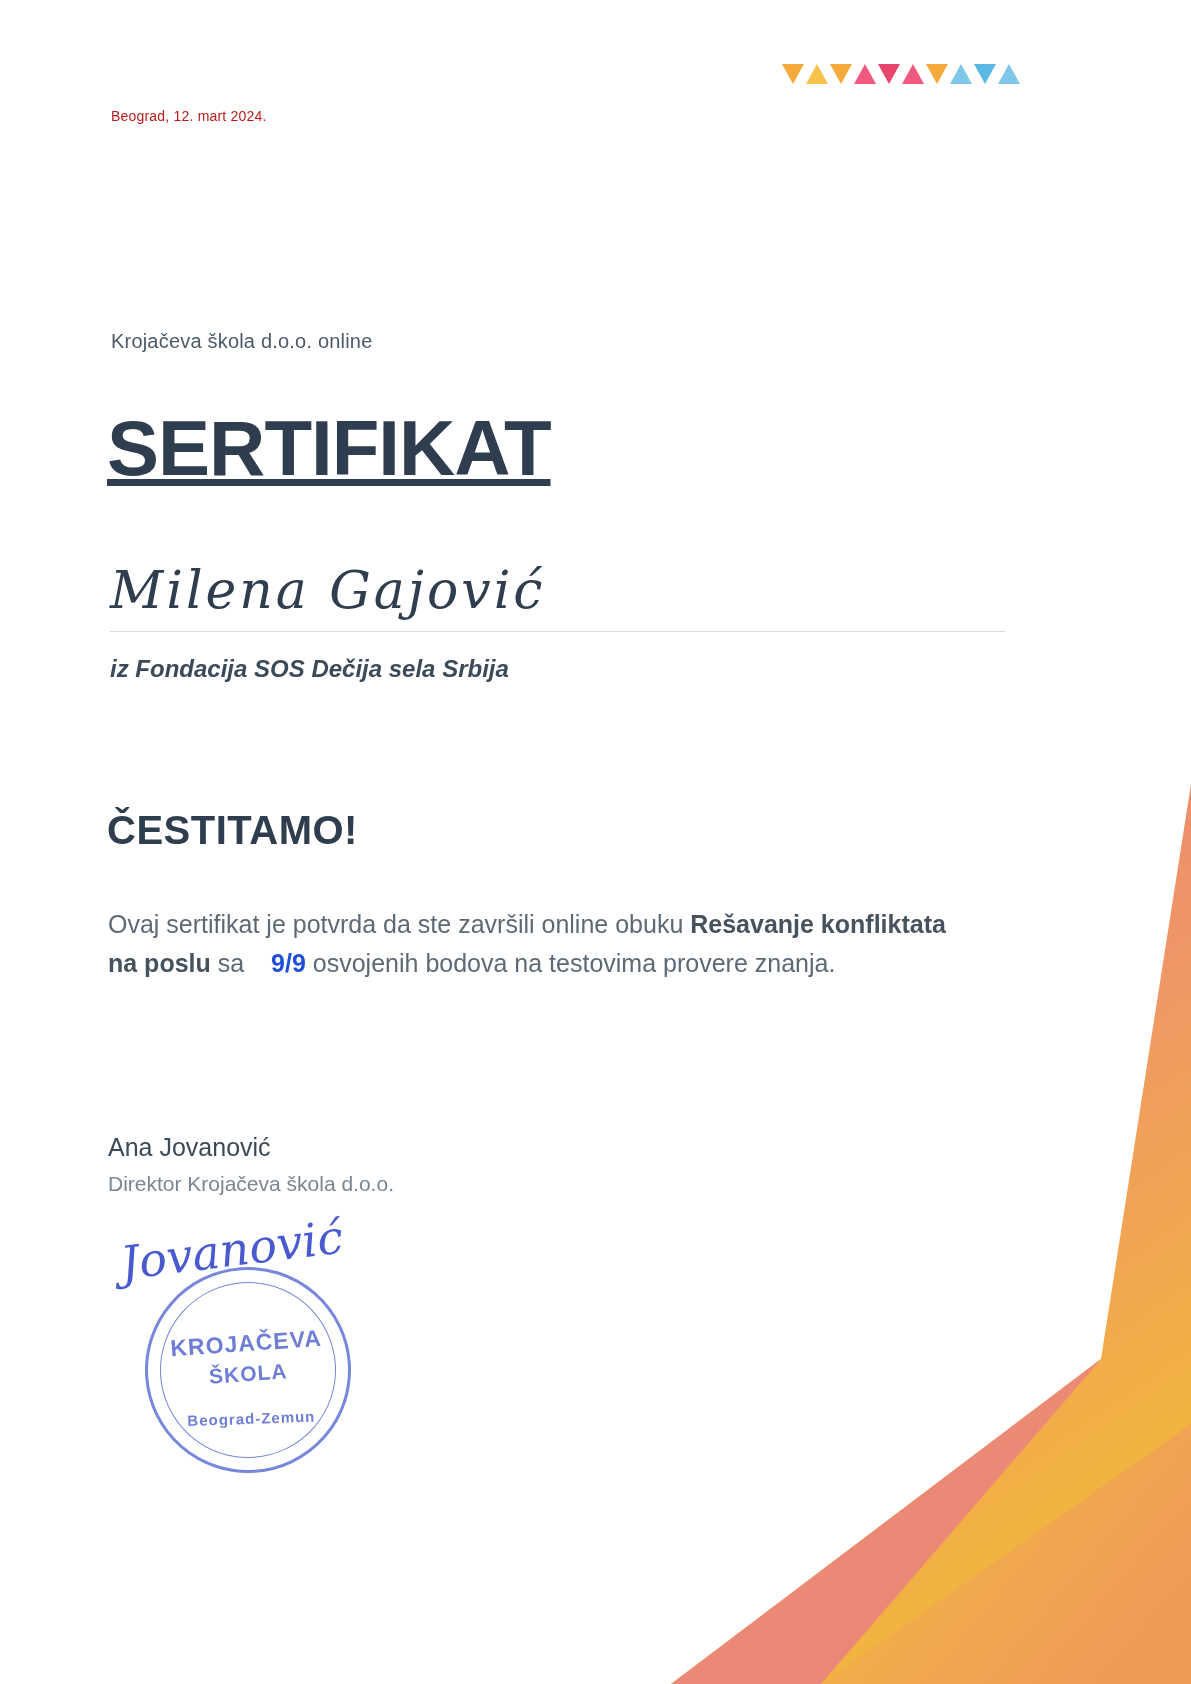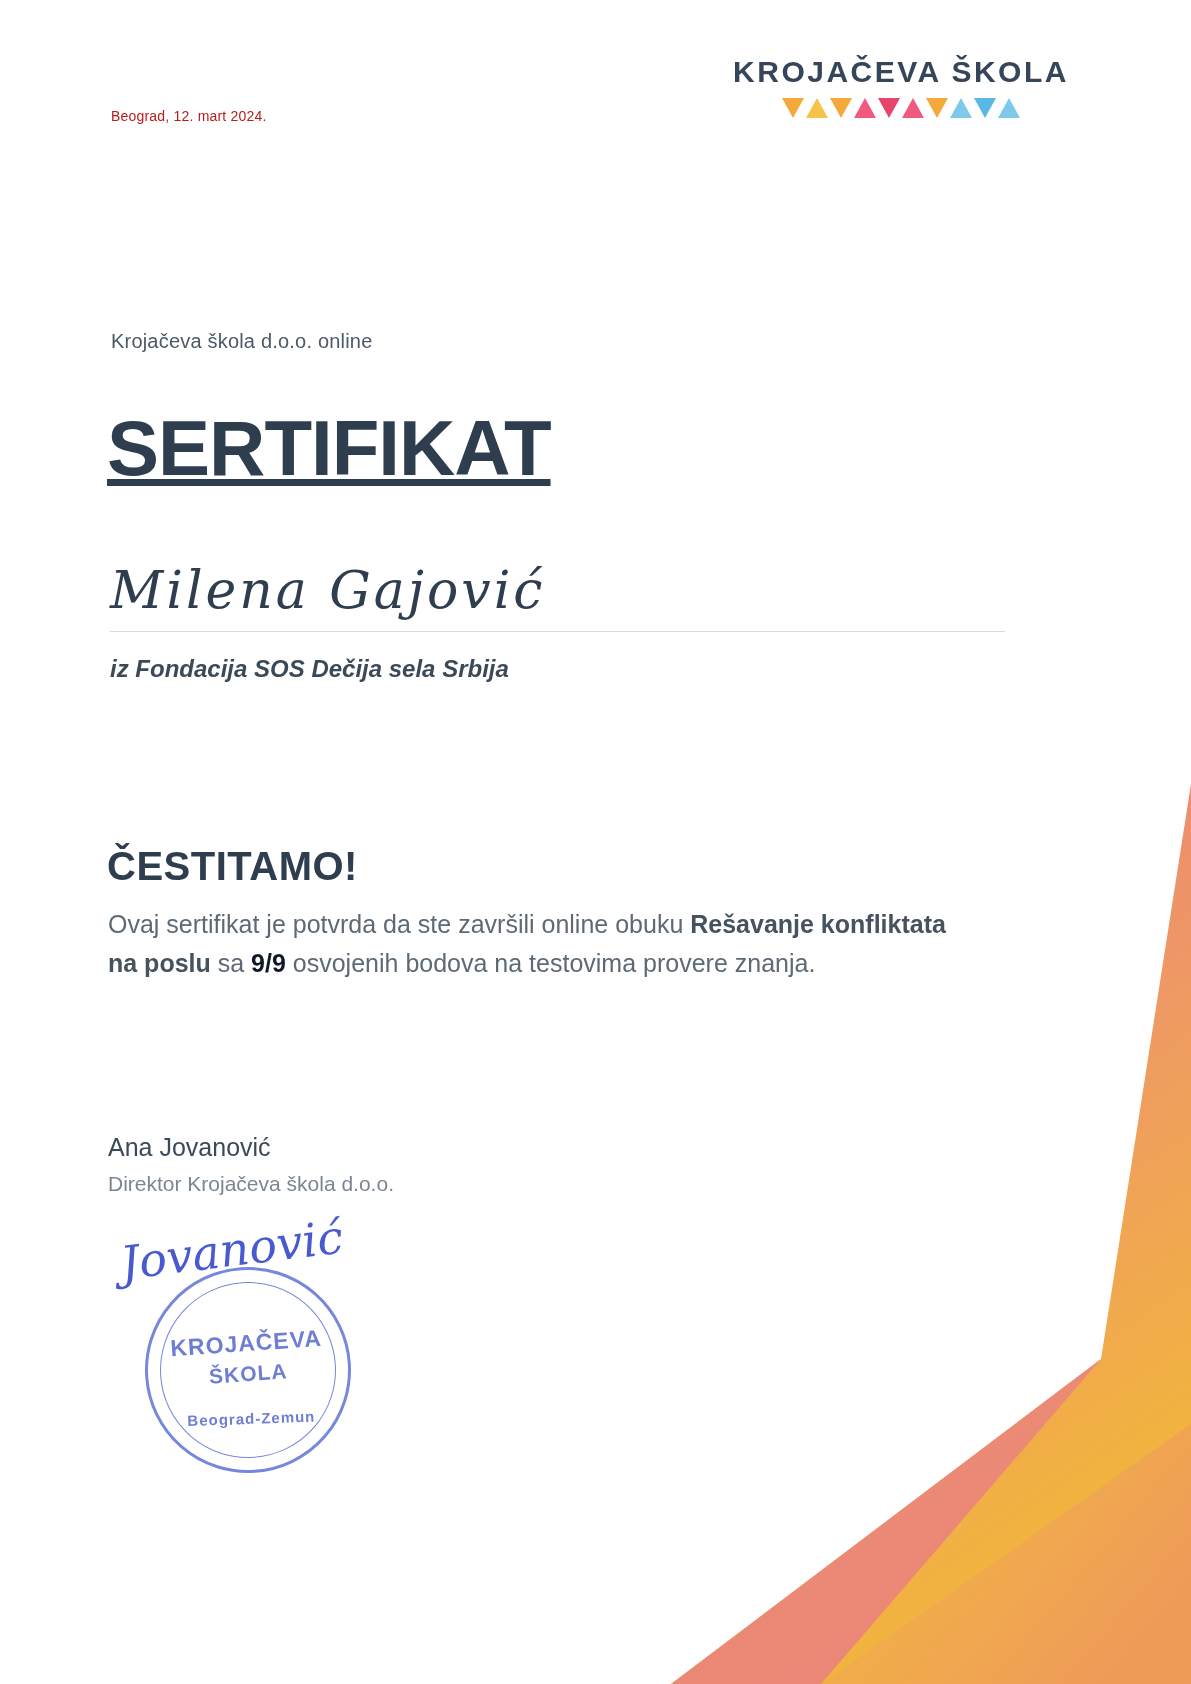--- a/index.html
+++ b/index.html
@@ -134,38 +134,38 @@
   }
 
   .congrats {
     position: absolute;
     left: 107px;
     top: 808px;
     font-size: 40px;
     font-weight: bold;
     color: #2f3e4f;
     letter-spacing: 0.5px;
-    margin-top: 36px;
   }
   .body-text {
     position: absolute;
     left: 108px;
     top: 880px;
     width: 840px;
     font-size: 25px;
     line-height: 1.55;
     color: #5d6a76;
   }
   .body-text b {
     color: #46535f;
     font-weight: bold;
   }
   .score {
     font-weight: bold;
-    color: #0f172a;
+    color: #1d4ed8;
+    margin-left: 20px;
   }
 
   
   .sig-name {
     position: absolute;
     left: 108px;
     top: 1133px;
     font-size: 25px;
     color: #3b4a59;
   }
@@ -271,21 +271,20 @@
       </defs>
       <polygon points="700,0 700,900 180,900 610,575" fill="url(#gradA)"></polygon>
       <polygon points="330,900 700,640 700,900" fill="url(#gradC)" opacity="0.95"></polygon>
       <polygon points="180,900 610,575 330,900" fill="url(#gradB)" opacity="0.85"></polygon>
     </svg>
   </div>
 
   <div class="header">
     <div class="date-line">Beograd, 12. mart 2024.</div>
     <div class="logo">
-      <div class="logo-text">KROJAČEVA ŠKOLA</div>
       <div class="logo-tri-row">
         <span class="tri" style="border-top-color:#f6a93b"></span>
         <span class="tri up" style="border-bottom-color:#f6c24a"></span>
         <span class="tri" style="border-top-color:#f6a93b"></span>
         <span class="tri up" style="border-bottom-color:#ef5a7e"></span>
         <span class="tri" style="border-top-color:#e8456c"></span>
         <span class="tri up" style="border-bottom-color:#ef5a7e"></span>
         <span class="tri" style="border-top-color:#f6a93b"></span>
         <span class="tri up" style="border-bottom-color:#7ec8ea"></span>
         <span class="tri" style="border-top-color:#5bb8e5"></span>

